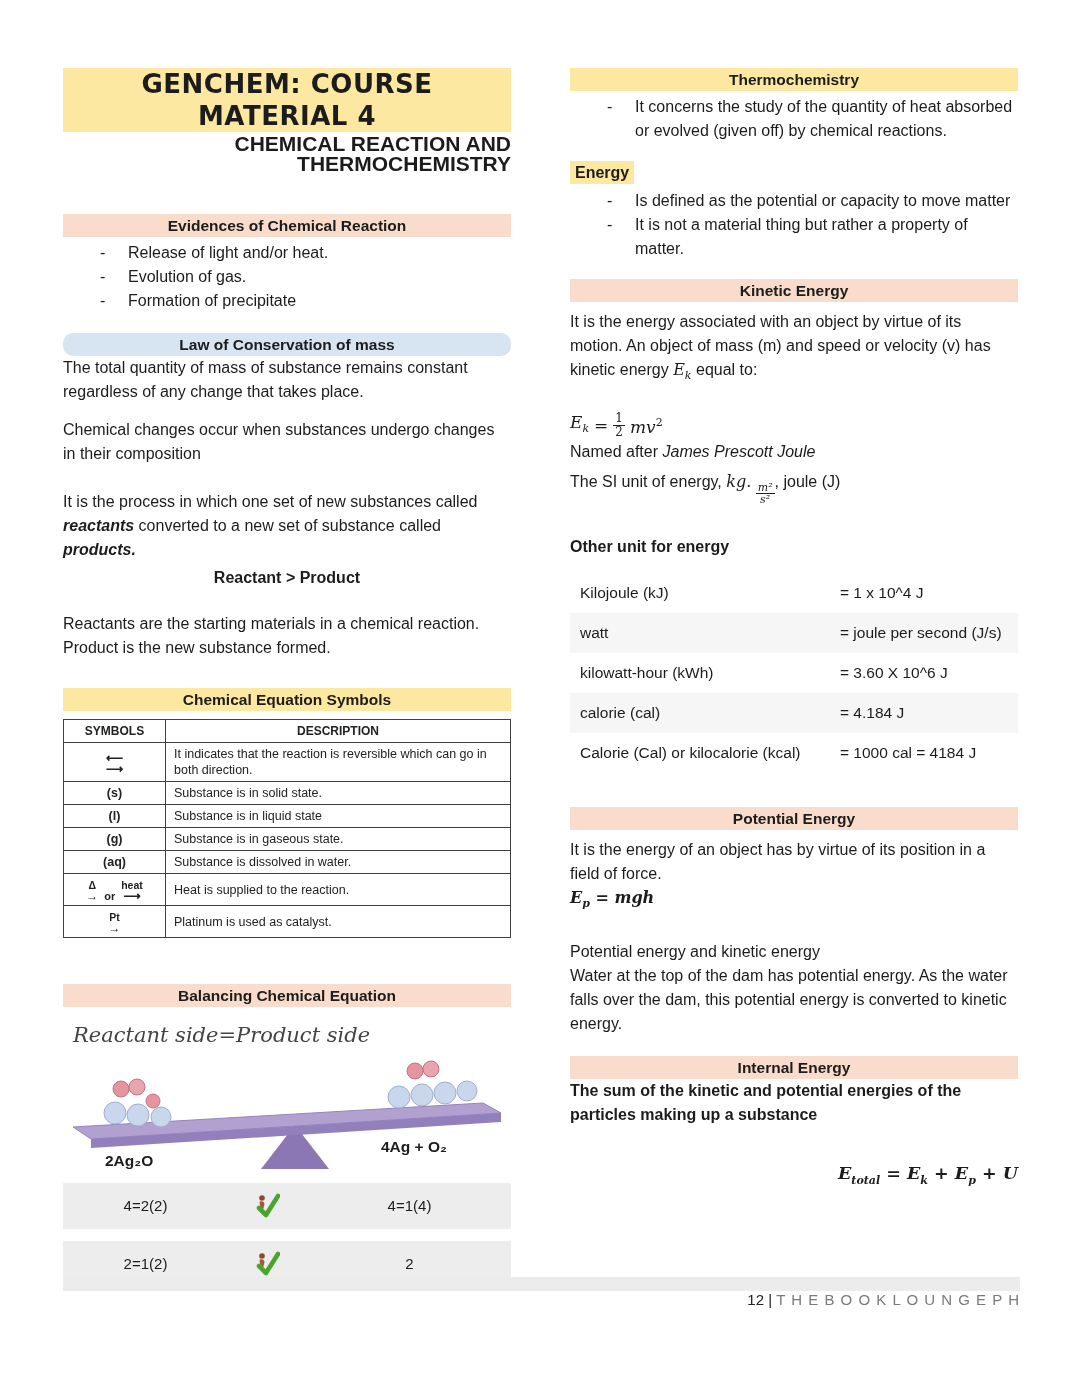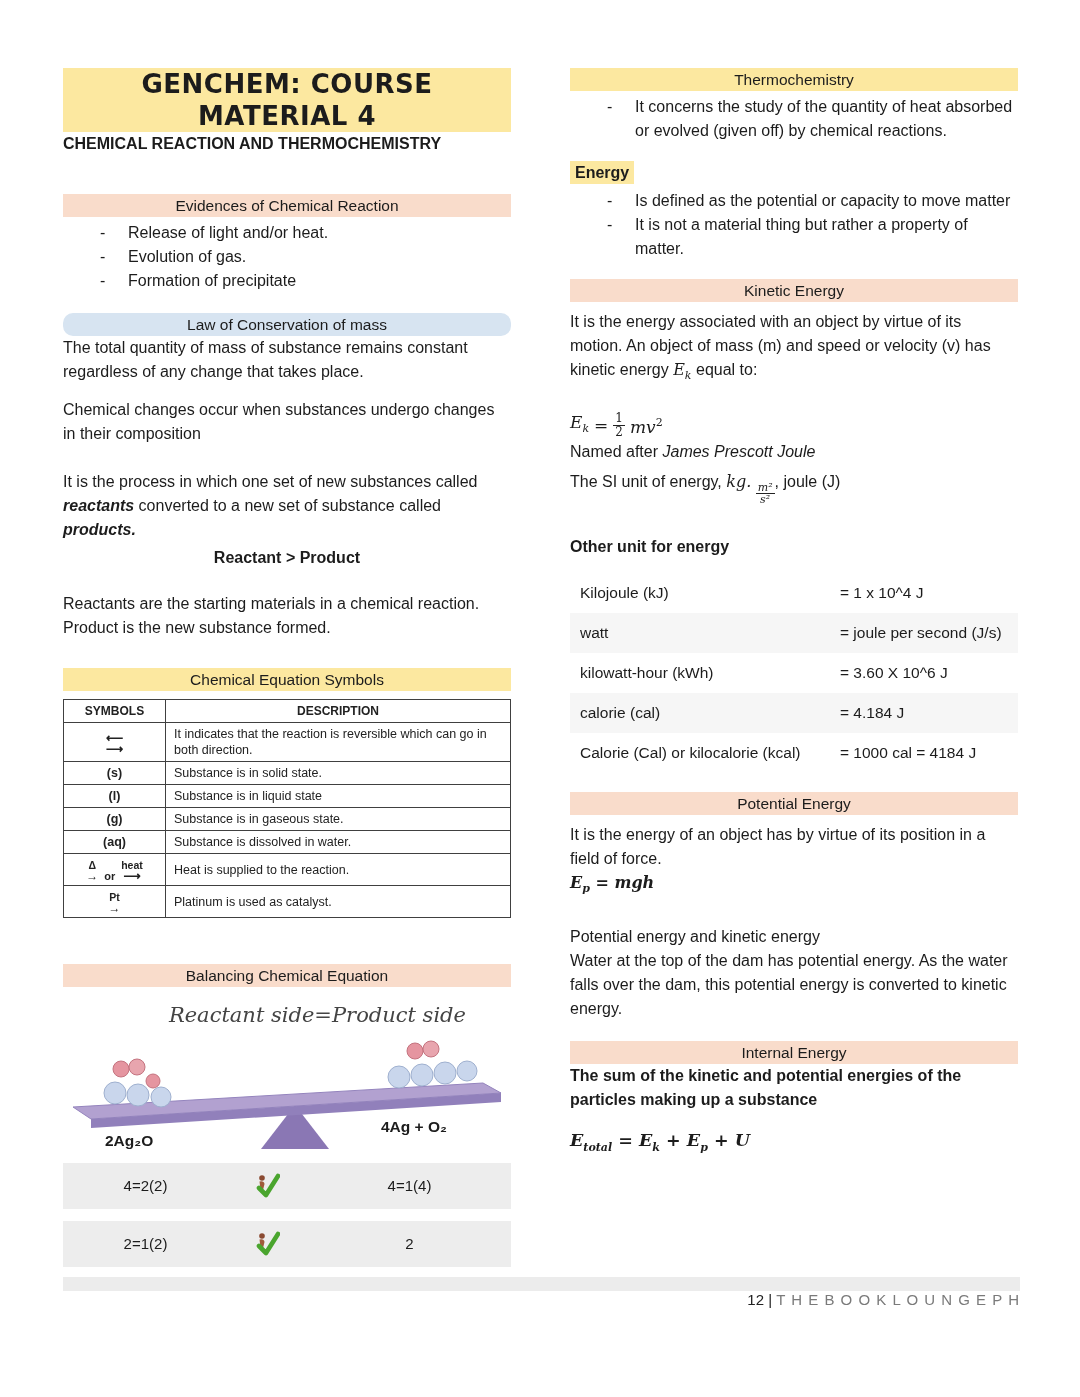--- a/index.html
+++ b/index.html
@@ -14,33 +14,33 @@
   body{
     width:1080px;height:1397px;position:relative;overflow:hidden;
     font-family:"Liberation Sans",sans-serif;color:#1c1c1c;
   }
   .columns{display:flex;gap:59px;padding:68px 62px 0 63px;}
   .col{width:448px;flex:0 0 448px;font-size:16px;line-height:24px;}
 
   .title-band{background:var(--highlight-yellow);text-align:center;
     font-family:"DejaVu Sans",sans-serif;font-weight:bold;font-size:26px;
     line-height:32px;letter-spacing:.5px;}
-  .subtitle{text-align:left;font-weight:bold;font-size:16px;line-height:20px;margin-top:2px;}
-
-  .band{font-weight:normal;font-size:15.5px;line-height:23px;text-align:center;}
+  .subtitle{text-align:right;font-weight:bold;font-size:21px;line-height:20px;margin-top:2px;}
+
+  .band{font-weight:bold;font-size:15.5px;line-height:23px;text-align:center;}
   .band.peach{background:var(--highlight-peach);}
   .band.yellow{background:var(--highlight-yellow);}
   .band.blue{background:var(--highlight-blue);border-radius:10px;}
   .band.left-align{text-align:left;padding-left:6px;}
   .inline-band{display:inline-block;background:var(--highlight-yellow);font-weight:bold;
     font-size:16px;line-height:23px;padding:0 5px;}
 
   .mt4{margin-top:4px}.mt6{margin-top:6px}.mt8{margin-top:8px}.mt10{margin-top:10px}
   .mt12{margin-top:12px}.mt14{margin-top:14px}.mt18{margin-top:18px}
-  .mt20{margin-top:20px}.mt22{margin-top:22px}.mt24{margin-top:24px}.mt26{margin-top:19px}
+  .mt20{margin-top:20px}.mt22{margin-top:22px}.mt24{margin-top:24px}.mt26{margin-top:34px}
   .mt28{margin-top:28px}.mt30{margin-top:30px}.mt40{margin-top:40px}.mt46{margin-top:46px}
 
   .dash-list{margin-top:4px;}
   .dash-item{position:relative;padding-left:65px;}
   .dash-item::before{content:"-";position:absolute;left:37px;}
   .para{font-size:16px;line-height:24px;}
   .center{text-align:center;}
   .bold{font-weight:bold;}
 
   
@@ -48,43 +48,43 @@
   .sym-table th,.sym-table td{border:1.5px solid #404040;}
   .sym-table th{font-size:12px;padding:3px;text-align:center;}
   .sym-table td{padding:3px 8px;vertical-align:middle;}
   .sym-cell{text-align:center;font-weight:bold;width:102px;}
   .arr-stack{display:inline-flex;flex-direction:column;align-items:center;line-height:11px;font-size:12px;}
   .arr-stack .lbl{font-size:10.5px;font-weight:bold;}
   .heat-wrap{display:inline-flex;align-items:flex-end;justify-content:center;gap:6px;}
   .heat-wrap .or{font-weight:bold;font-size:11px;line-height:11px;}
 
   
-  .hand-row{display:flex;justify-content:flex-end;align-items:center;height:32px;
+  .hand-row{display:flex;justify-content:flex-start;align-items:center;height:32px;
     padding:0 45px 0 10px;font-family:"DejaVu Serif",serif;font-style:italic;
     font-size:21px;color:#444;margin-top:12px;}
   .fig-canvas{position:relative;height:122px;}
   .fig-canvas svg{position:absolute;left:0;top:0;}
   .formula-left{position:absolute;left:42px;top:98px;font-weight:bold;font-size:15.5px;}
   .formula-right{position:absolute;left:318px;top:84px;font-weight:bold;font-size:15.5px;}
   .check-row{display:grid;grid-template-columns:165px 80px 1fr;align-items:center;
     background:#ededed;height:46px;font-size:15px;}
   .cr-left,.cr-right{text-align:center;}
   .cr-icon{justify-self:center;display:flex;align-items:center;}
 
   
   .mi{font-family:"DejaVu Serif",serif;font-style:italic;}
   .formula-line{display:flex;align-items:center;gap:5px;font-size:17px;margin-top:22px;
     font-family:"DejaVu Serif",serif;height:30px;}
   sub{font-size:11px;}
   sup{font-size:11px;}
   .frac{display:inline-flex;flex-direction:column;align-items:center;font-size:12px;line-height:13px;}
   .frac .num{border-bottom:1.3px solid #222;padding:0 2px;}
   .sfrac{font-size:11px;line-height:11px;vertical-align:-4px;}
-  .center-formula{text-align:left;font-family:"DejaVu Serif",serif;font-weight:bold;
-    font-style:italic;font-size:17.5px;margin-top:16px;}
+  .center-formula{text-align:right;font-family:"DejaVu Serif",serif;font-weight:bold;
+    font-style:italic;font-size:17.5px;margin-top:34px;}
   .pot-formula{font-weight:bold;}
   .pot-formula .mi{font-weight:bold;}
 
   
   .units{margin-top:14px;}
   .unit-row{display:grid;grid-template-columns:260px 1fr;padding:8px 0 8px 10px;font-size:15.5px;}
   .unit-row:nth-child(even){background:#f6f6f6;}
 
   
   .footer-band{position:absolute;left:63px;right:60px;top:1277px;height:14px;background:var(--band-gray);}

